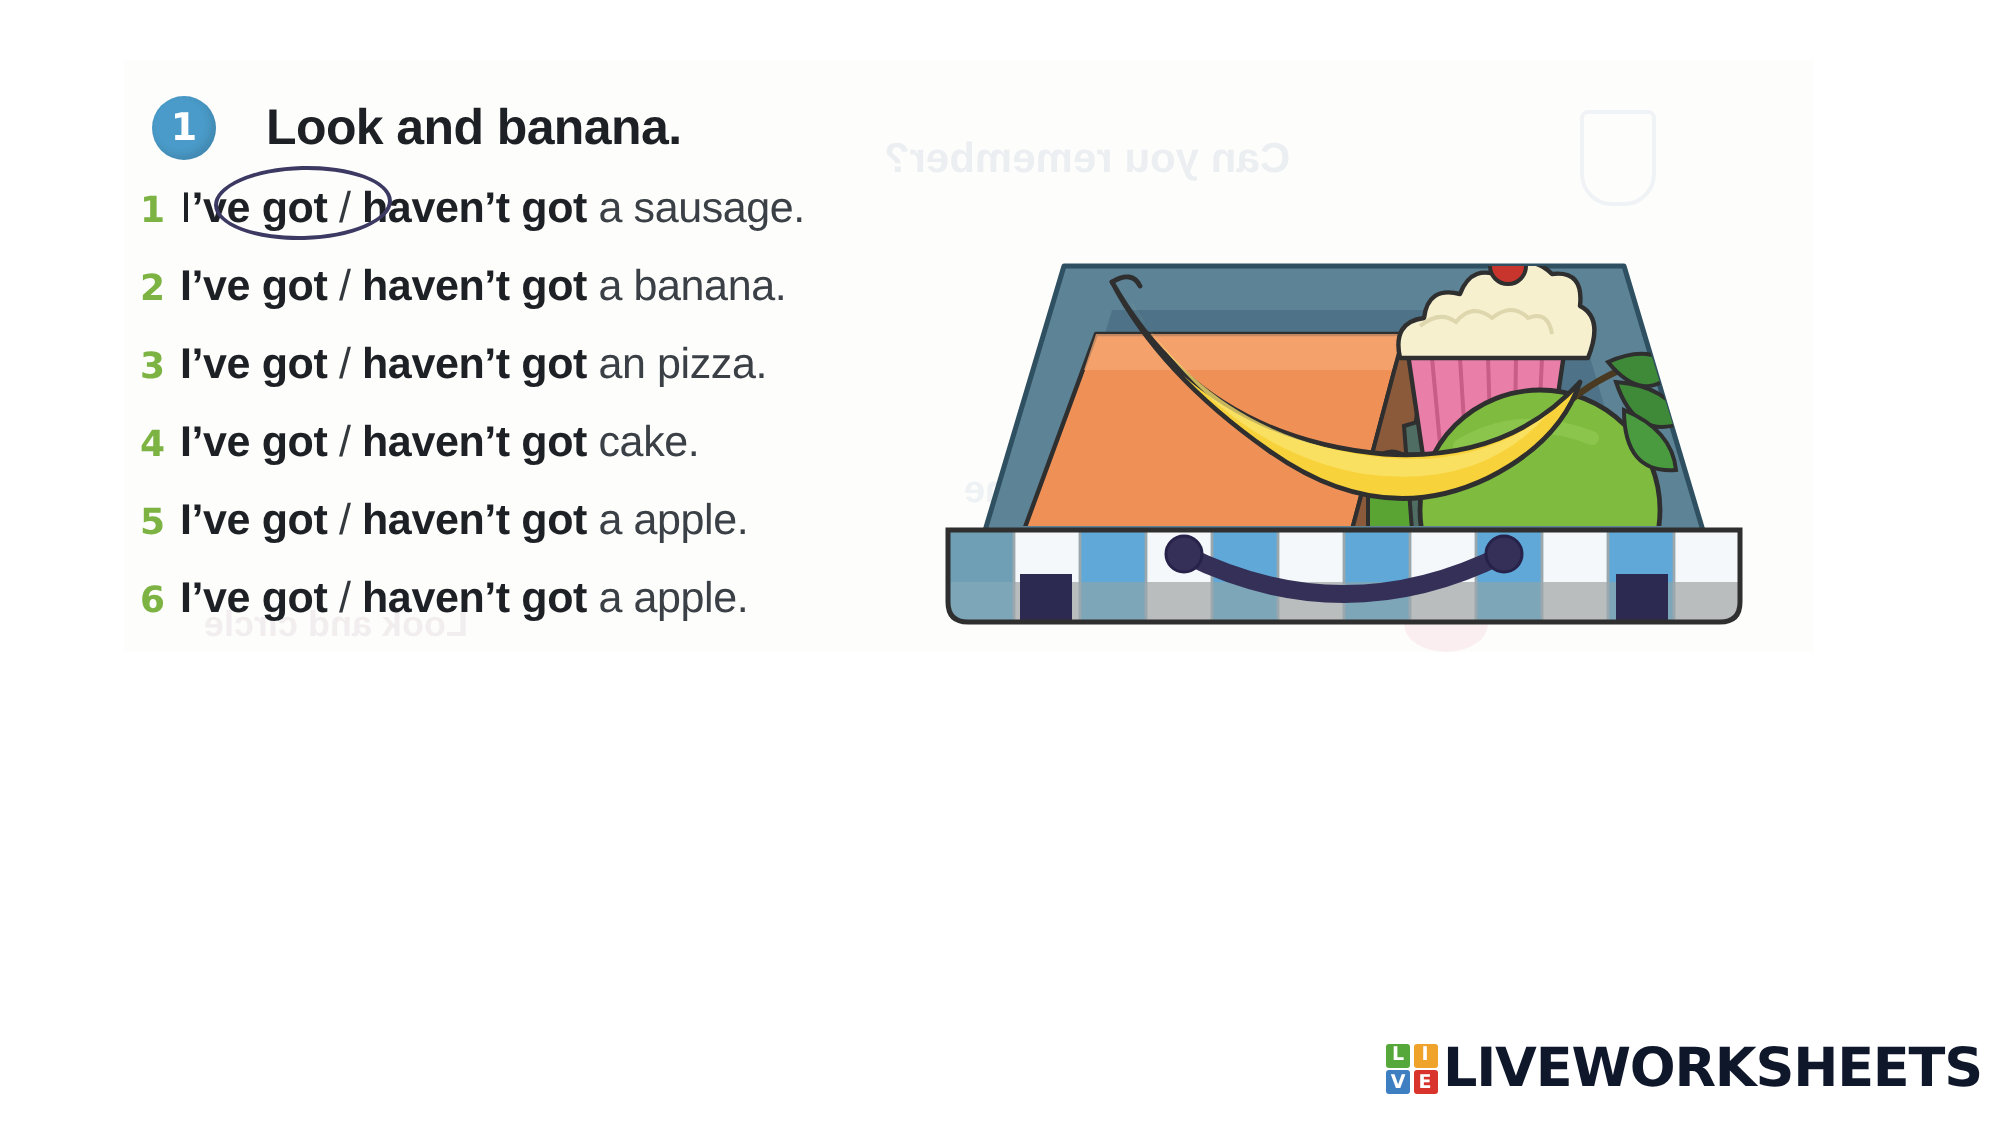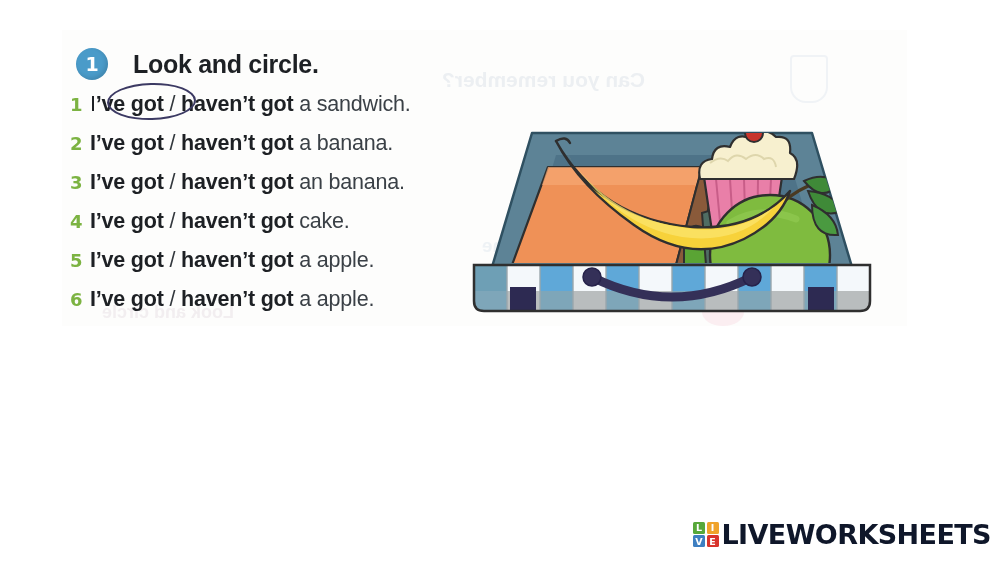--- a/index.html
+++ b/index.html
@@ -217,44 +217,44 @@
 <div id="worksheet-scan">
 
   <div class="showthrough" id="showthrough-top">Can you remember?</div>
   <div class="showthrough" id="showthrough-mid">and the</div>
   <div class="showthrough" id="showthrough-bot">Look and circle</div>
   <div id="showthrough-pinkblob"></div>
   <div id="showthrough-shield"></div>
 
   <div id="exercise-header">
     <div id="exercise-number-badge">1</div>
-    <div id="exercise-title">Look and circle.</div>
+    <div id="exercise-title">Look and banana.</div>
   </div>
 
   <div id="question-list">
 
     <div class="question-row">
       <span class="question-num">1</span>
       <span class="question-text">
-        <span class="lead">I</span><span class="opt">’ve got</span><span class="sep"> / </span><span class="opt">haven’t got</span><span class="tail"> a sandwich.</span>
+        <span class="lead">I</span><span class="opt">’ve got</span><span class="sep"> / </span><span class="opt">haven’t got</span><span class="tail"> a sausage.</span>
       </span>
       <div id="answer-ellipse"></div>
     </div>
 
     <div class="question-row">
       <span class="question-num">2</span>
       <span class="question-text">
         <span class="lead"></span><span class="opt">I’ve got</span><span class="sep"> / </span><span class="opt">haven’t got</span><span class="tail"> a banana.</span>
       </span>
     </div>
 
     <div class="question-row">
       <span class="question-num">3</span>
       <span class="question-text">
-        <span class="lead"></span><span class="opt">I’ve got</span><span class="sep"> / </span><span class="opt">haven’t got</span><span class="tail"> an banana.</span>
+        <span class="lead"></span><span class="opt">I’ve got</span><span class="sep"> / </span><span class="opt">haven’t got</span><span class="tail"> an pizza.</span>
       </span>
     </div>
 
     <div class="question-row">
       <span class="question-num">4</span>
       <span class="question-text">
         <span class="lead"></span><span class="opt">I’ve got</span><span class="sep"> / </span><span class="opt">haven’t got</span><span class="tail"> cake.</span>
       </span>
     </div>
 

